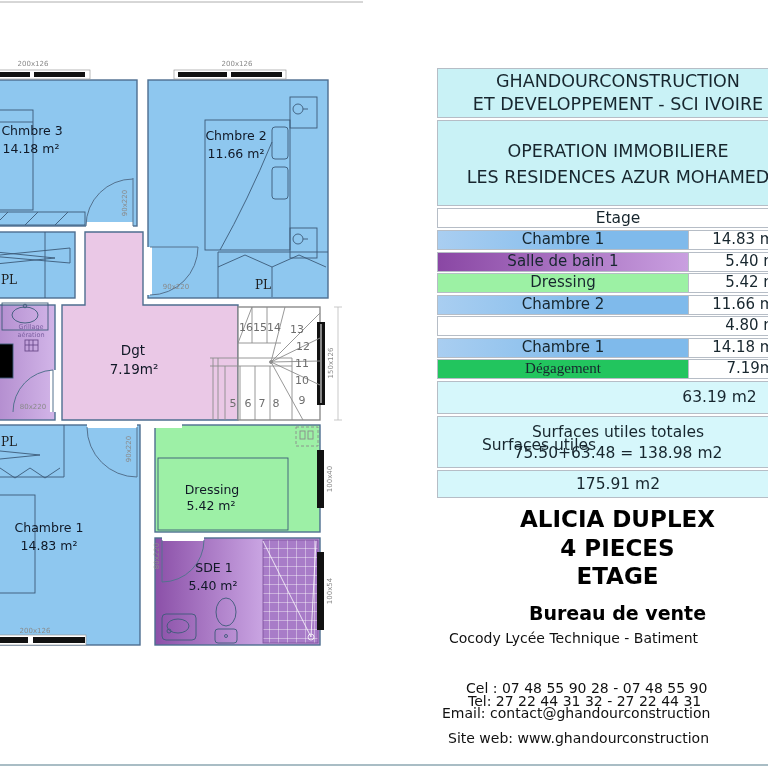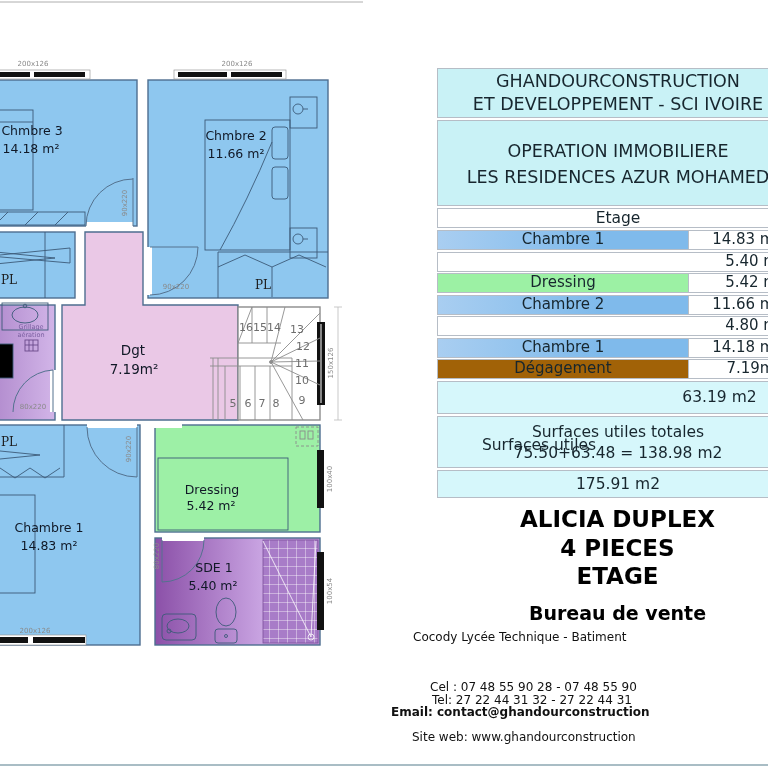--- a/index.html
+++ b/index.html
@@ -17,39 +17,39 @@
   .hdr1{height:50px;padding-top:1px;}
   .hdr2{height:86px;padding-top:17px;line-height:26px;}
   .etage{height:20px;border:1px solid #b6bdc6;background:#ffffff;text-align:center;
          font-size:15.5px;line-height:18px;margin-bottom:2px;}
   .room-row{display:flex;height:20px;border:1px solid #b6bdc6;margin-bottom:1.5px;font-size:15px;line-height:17px;}
   .room-name{flex:0 0 251px;text-align:center;border-right:1px solid #b6bdc6;}
   .room-val{flex:1 1 auto;background:#fff;text-align:right;padding-right:14px;white-space:nowrap;}
   .row-blue .room-name{background:linear-gradient(90deg,#a9cef1,#7fbaeb 65%);}
   .row-purple .room-name{background:linear-gradient(90deg,#8a47a4,#c99fe0);}
   .row-green .room-name{background:#9cf1a4;}
-  .row-tan .room-name{background:#a16207;}
+  .row-tan .room-name{background:#22c55e;font-family:Liberation Serif, serif;}
   .sum-row{display:flex;border:1px solid #b6bdc6;background:#d6f7fb;font-size:15.5px;margin-bottom:2px;}
   .sum-name{flex:0 0 203px;text-align:center;border-right:1px solid #b6bdc6;margin-top:48px;}
   .sum-val{flex:1 1 auto;text-align:center;white-space:nowrap;}
   .sum-utiles{height:33px;margin-top:.5px;}
   .sum-utiles .sum-name,.sum-utiles .sum-val{line-height:31px;}
   .sum-tot{display:block;height:52px;text-align:center;line-height:21px;padding-top:5px;}
   .sum-parc{height:28px;}
   .sum-parc .sum-name,.sum-parc .sum-val{line-height:26px;}
   
   .title-block{position:absolute;left:430px;top:505px;width:375px;text-align:center;
                font-size:23px;font-weight:bold;line-height:28.5px;color:#000;}
   .bureau{position:absolute;left:430px;top:602px;width:375px;text-align:center;
           font-size:19px;font-weight:bold;color:#000;}
-  .contact-line{position:absolute;font-size:12px;color:#111;white-space:nowrap;}
+  .contact-line{position:absolute;font-size:14px;color:#111;white-space:nowrap;margin-left:36px;}
   #cl0{left:413px;top:630px;}
   #cl1{left:432px;top:693px;}
   #cl2{left:430px;top:680px;}
-  #cl3{left:391px;top:705px;font-weight:bold;}
+  #cl3{left:406px;top:705px;}
   #cl4{left:412px;top:730px;}
   .bottom-rule{position:absolute;left:0;top:764px;width:768px;height:2px;background:#a9bdc5;}
   
   text{font-family:"DejaVu Sans",sans-serif;}
   .room-lbl{font-size:12.5px;fill:#101826;}
   .dgt-lbl{font-size:13.5px;fill:#101826;}
   .dim-lbl{font-size:7px;fill:#8a8a8a;}
   .pl-lbl{font-family:"DejaVu Serif",serif;font-size:12px;fill:#1c1c1c;}
   .stair-num{font-size:11px;fill:#6e6e6e;}
   .vent-lbl{font-size:6.5px;fill:#7a5fa0;}
@@ -248,20 +248,21 @@
     <div>OPERATION IMMOBILIERE</div>
     <div>LES RESIDENCES AZUR MOHAMED</div>
   </div>
   <div class="etage">Etage</div>
 
   <div class="room-row row-blue">
     <div class="room-name">Chambre 1</div>
     <div class="room-val">14.83 m2</div>
   </div>
   <div class="room-row row-purple">
+    <div class="room-name">Salle de bain 1</div>
     <div class="room-val">5.40 m²</div>
   </div>
   <div class="room-row row-green">
     <div class="room-name">Dressing</div>
     <div class="room-val">5.42 m²</div>
   </div>
   <div class="room-row row-blue">
     <div class="room-name">Chambre 2</div>
     <div class="room-val">11.66 m2</div>
   </div>

